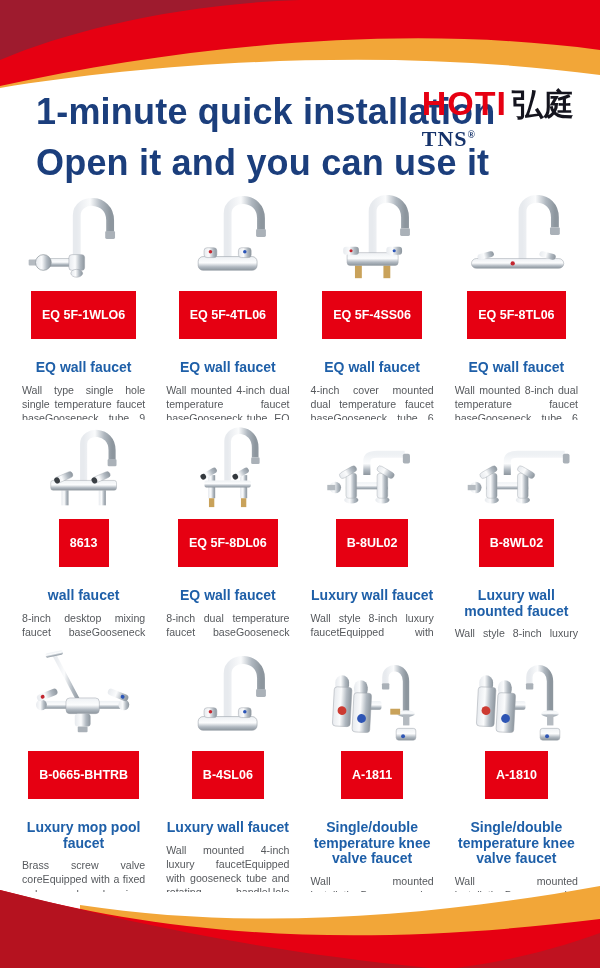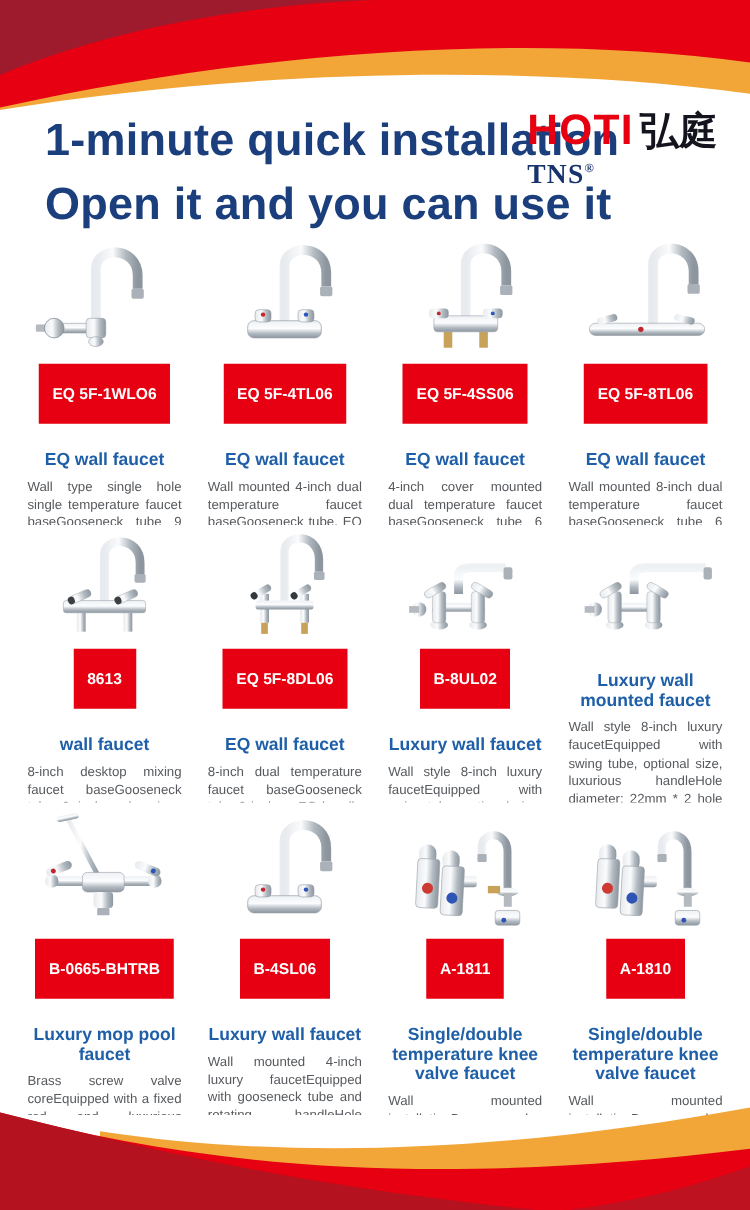--- a/index.html
+++ b/index.html
@@ -234,20 +234,21 @@
           <path d="M59.5,62 L59.5,46 C59.5,40 65,38.5 71,38.5 L124,38.5" fill="none" stroke="url(#chv)" stroke-width="8"></path>
           <rect x="122" y="38" width="7.5" height="11" rx="2" fill="#aab1b8"></rect>
           <g transform="rotate(-30 42 56)">
             <rect x="27" y="53" width="21" height="7" rx="3.5" fill="url(#ch)" stroke="#9aa1a8" stroke-width=".4"></rect>
           </g>
           <g transform="rotate(30 77 56)">
             <rect x="71" y="53" width="21" height="7" rx="3.5" fill="url(#ch)" stroke="#9aa1a8" stroke-width=".4"></rect>
           </g>
         </svg>
       </div>
+    <div><span class="code">B-8WL02</span></div>
     <div class="pname">Luxury wall mounted faucet</div>
     <div class="pdesc">Wall style 8-inch luxury faucetEquipped with swing tube, optional size, luxurious handleHole diameter: 22mm * 2 hole spacing of 8 '(203mm)</div>
   </div>
 
   <div class="card">
     <div class="fig">
         <svg viewBox="0 0 140 108" preserveAspectRatio="xMidYMid meet">
           <line x1="66" y1="62" x2="40" y2="13" stroke="url(#ch)" stroke-width="4"></line>
           <rect x="31" y="10" width="18" height="4.5" rx="2" transform="rotate(-12 40 12)" fill="url(#chv)"></rect>
           <rect x="28" y="60" width="26" height="8" fill="url(#chv)"></rect>

